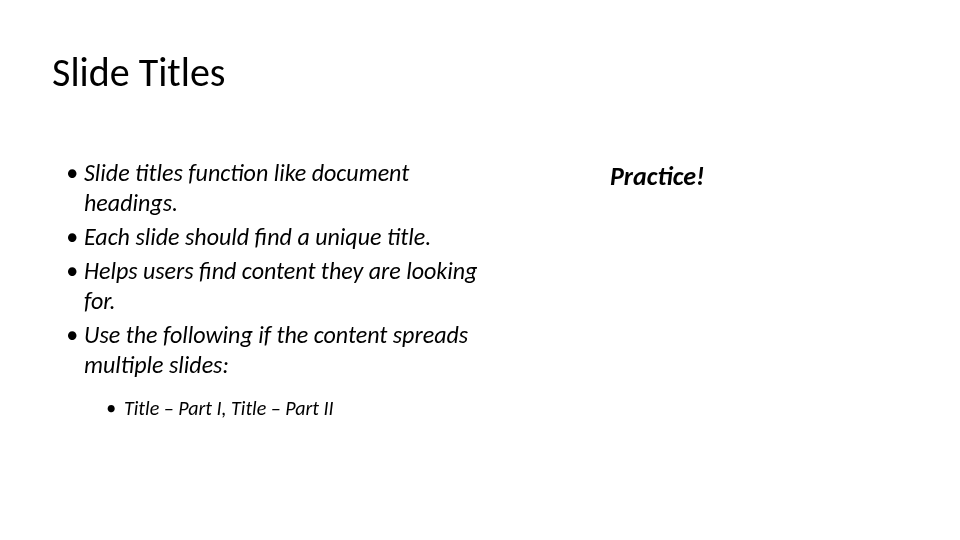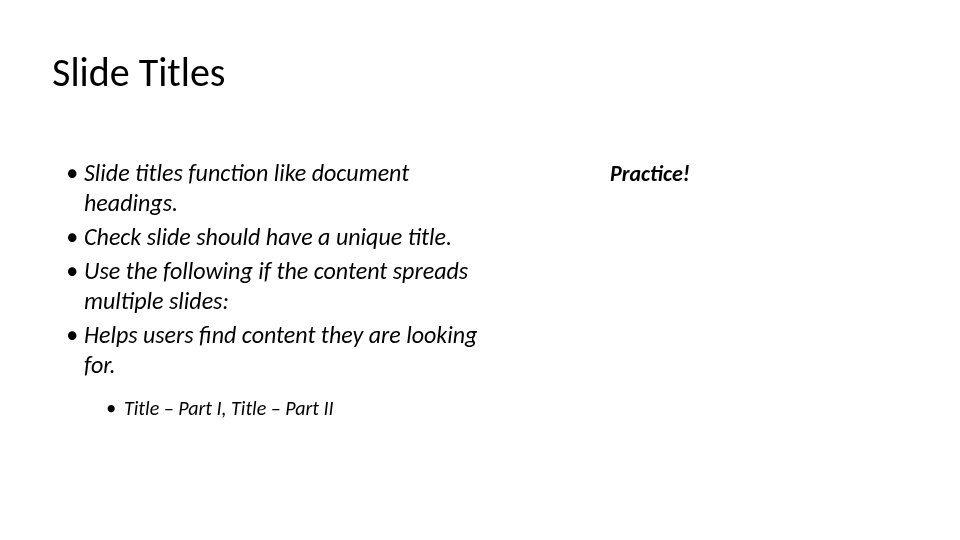--- a/index.html
+++ b/index.html
@@ -65,42 +65,42 @@
     content: "•";
     position: absolute;
     left: 0;
     top: 0;
   }
   .body-right {
     position: absolute;
     left: 610px;
     top: 160px;
     width: 280px;
-    font-size: 22px;
+    font-size: 26px;
     line-height: 1.3;
   }
   .practice {
     font-style: italic;
     font-weight: 600;
     margin-bottom: 2px;
   }
 </style>
 </head>
 <body>
 
 <div class="slide">
 
   <div class="title">Slide Titles</div>
 
   <div class="body-left">
     <ul>
       <li>Slide titles function like document headings.</li>
-      <li>Check slide should have a unique title.</li>
+      <li>Each slide should find a unique title.</li>
+      <li>Helps users find content they are looking for.</li>
       <li>Use the following if the content spreads multiple slides:</li>
-      <li>Helps users find content they are looking for.</li>
     </ul>
     <div class="sub">
       <ul>
         <li>Title – Part I, Title – Part II</li>
       </ul>
     </div>
   </div>
 
   <div class="body-right">
     <div class="practice">Practice!</div>

